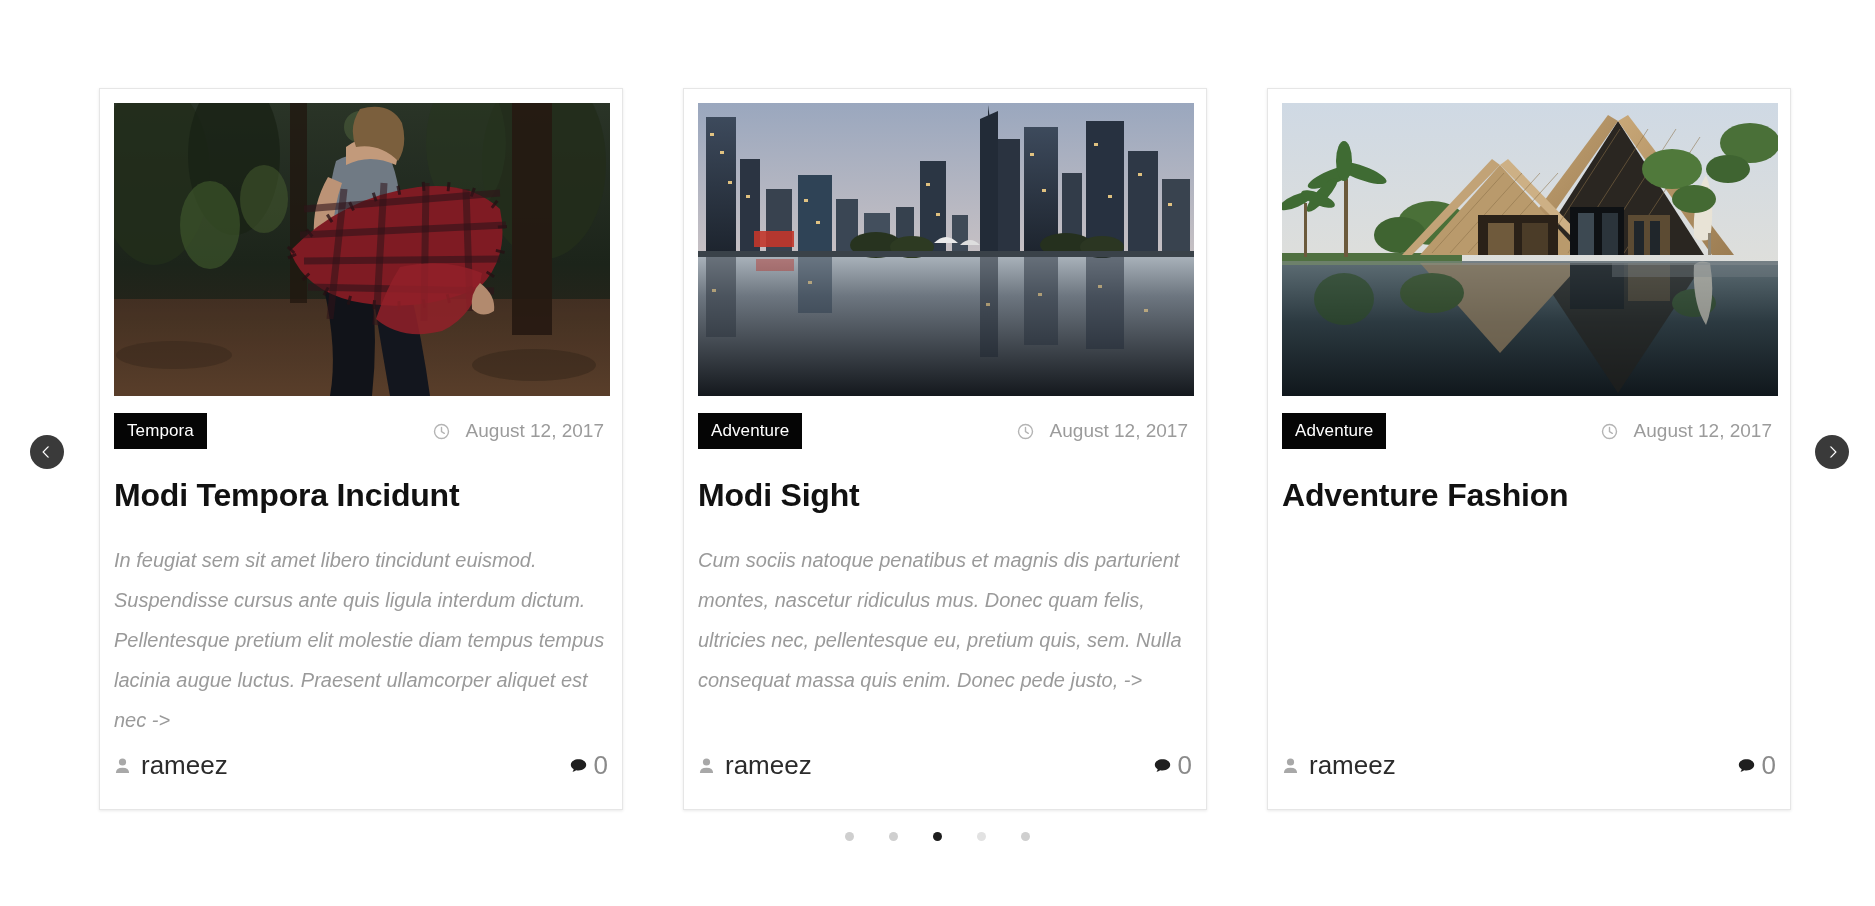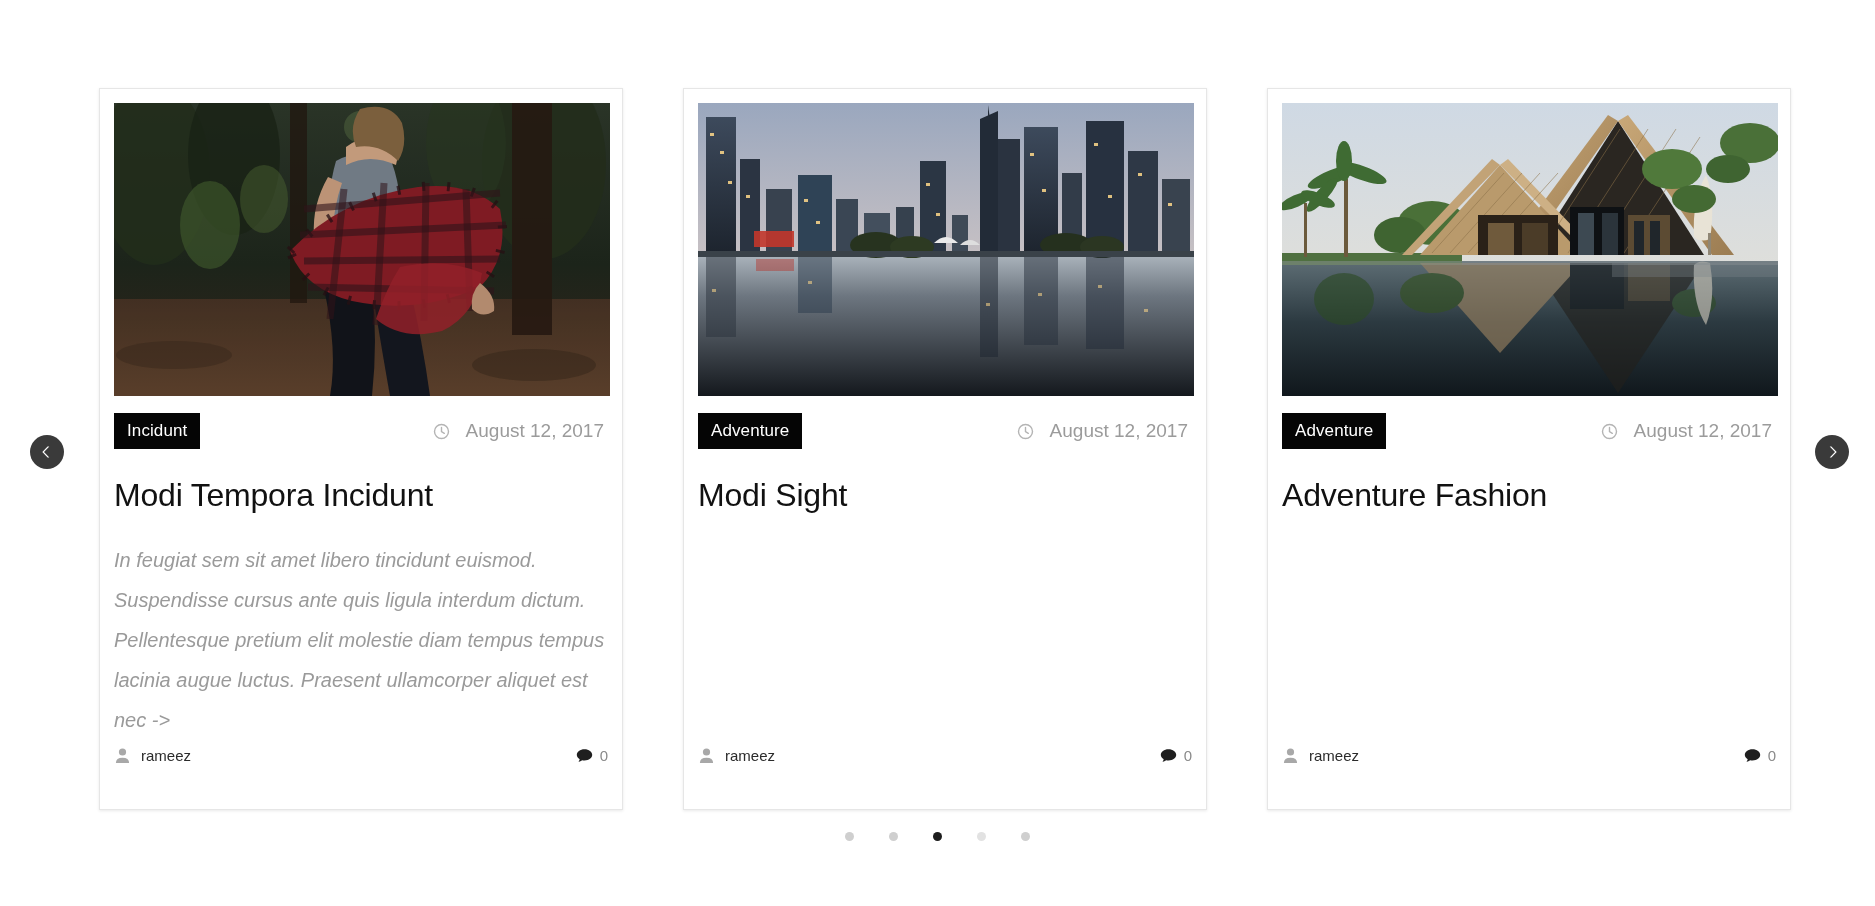--- a/index.html
+++ b/index.html
@@ -99,21 +99,21 @@
     gap: 16px;
     color: #9b9b9b;
     font-size: 19px;
     padding-right: 4px;
   }
   .date svg { display: block; }
 
   
   .title {
     font-size: 32px;
-    font-weight: normal;
+    font-weight: bold;
     color: #111111;
     letter-spacing: -0.2px;
     margin-top: 17px;
     line-height: 1.15;
     cursor: pointer;
   }
 
   
   .excerpt {
     margin-top: 26px;
@@ -123,25 +123,25 @@
     height: 200px;
     overflow: hidden;
     font-style: italic;
   }
 
   
   .card-footer {
     position: absolute;
     left: 14px;
     right: 14px;
-    bottom: 45px;
+    bottom: 28px;
     display: flex;
     align-items: center;
     justify-content: space-between;
-    font-size: 15px;
+    font-size: 26px;
   }
   .author {
     display: flex;
     align-items: center;
     gap: 10px;
     color: #2b2b2b;
     cursor: pointer;
   }
   .comments {
     display: flex;
@@ -241,21 +241,21 @@
           </g>
 
           <path d="M366 180 q16 12 14 28 q-12 8-22-2 q-2-16 8-26 z" fill="#c79a7b"></path>
           <ellipse cx="60" cy="252" rx="58" ry="14" fill="#3e2c1e" opacity=".5"></ellipse>
           <ellipse cx="420" cy="262" rx="62" ry="16" fill="#3a2a1c" opacity=".5"></ellipse>
           <rect width="496" height="293" fill="#000" opacity=".1"></rect>
         </svg>
       </div>
 
       <div class="meta-row">
-        <span class="badge">Incidunt</span>
+        <span class="badge">Tempora</span>
         <span class="date">
           <span>
             <svg width="17" height="17" viewBox="0 0 17 17">
               <circle cx="8.5" cy="8.5" r="7" fill="none" stroke="#b4b4b4" stroke-width="1.4"></circle>
               <path d="M8.5 4.4 V8.7 L11.3 10.3" fill="none" stroke="#b4b4b4" stroke-width="1.4" stroke-linecap="round"></path>
             </svg>
           </span>
           <span>August 12, 2017</span>
         </span>
       </div>
@@ -378,20 +378,21 @@
             <svg width="17" height="17" viewBox="0 0 17 17">
               <circle cx="8.5" cy="8.5" r="7" fill="none" stroke="#b4b4b4" stroke-width="1.4"></circle>
               <path d="M8.5 4.4 V8.7 L11.3 10.3" fill="none" stroke="#b4b4b4" stroke-width="1.4" stroke-linecap="round"></path>
             </svg>
           </span>
           <span>August 12, 2017</span>
         </span>
       </div>
 
       <h2 class="title">Modi Sight</h2>
+      <p class="excerpt">Cum sociis natoque penatibus et magnis dis parturient montes, nascetur ridiculus mus. Donec quam felis, ultricies nec, pellentesque eu, pretium quis, sem. Nulla consequat massa quis enim. Donec pede justo, -&gt;</p>
 
       <div class="card-footer">
         <span class="author">
           <span>
             <svg width="17" height="17" viewBox="0 0 17 17">
               <circle cx="8.5" cy="5" r="3.6" fill="#a8a8a8"></circle>
               <path d="M1.9 16 q0-5.2 6.6-5.2 q6.6 0 6.6 5.2 z" fill="#a8a8a8"></path>
             </svg>
           </span>
           <span>rameez</span>

